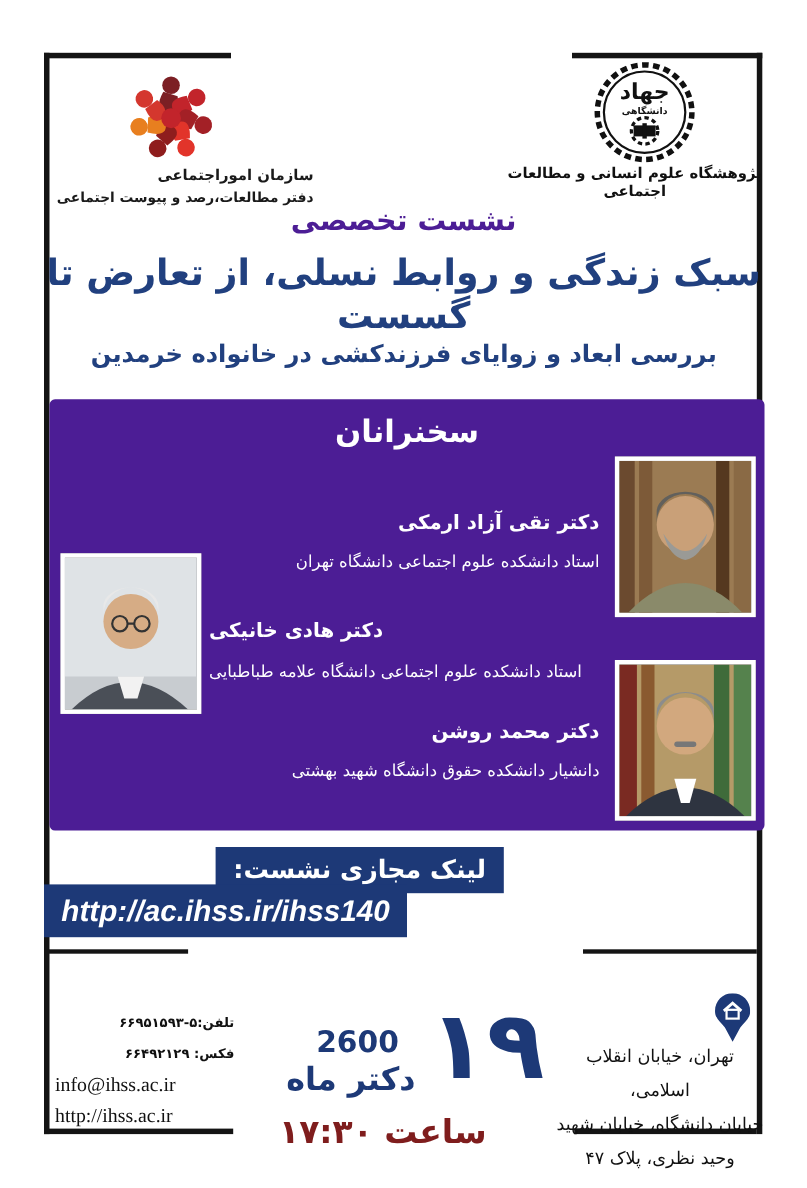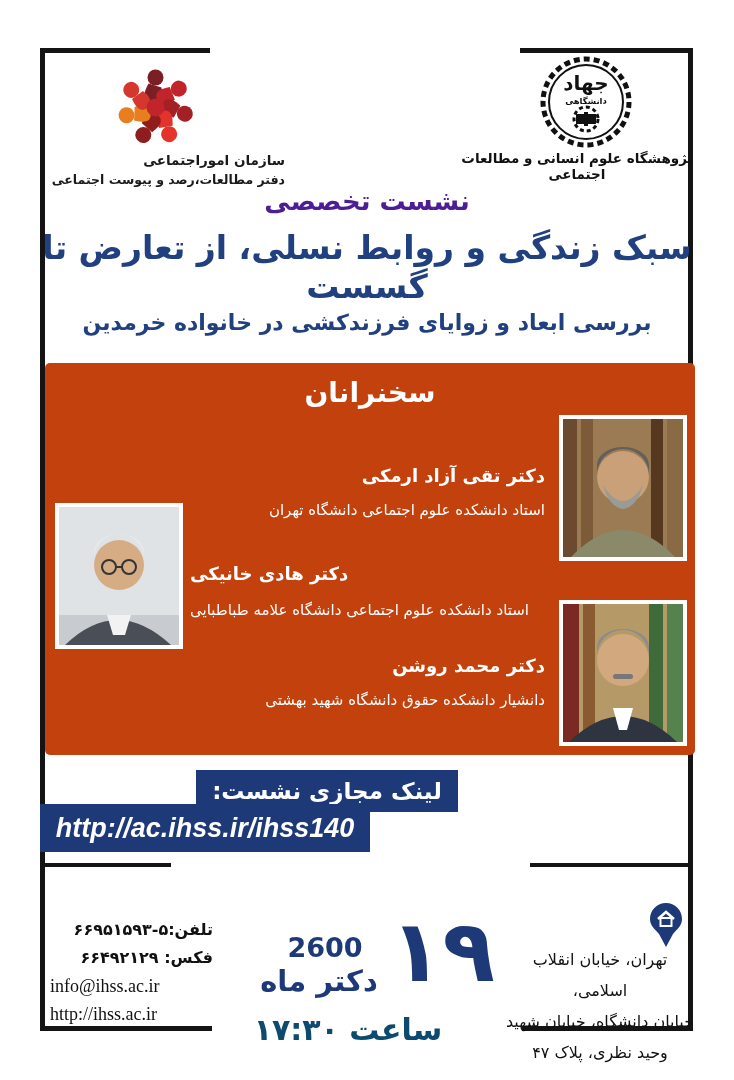--- a/index.html
+++ b/index.html
@@ -16,46 +16,46 @@
                   color:#111;font-size:13.5px;font-weight:bold;}
   
   .kicker{position:absolute;left:0;top:186px;width:100%;text-align:center;color:#4c1d95;
           font-size:26px;font-weight:bold;}
   .title{position:absolute;left:12px;top:228px;width:710px;text-align:center;color:#21407f;
          font-size:33px;font-weight:bold;letter-spacing:-0.5px;}
   .subtitle{position:absolute;left:20px;top:310px;width:694px;text-align:center;color:#21407f;
             font-size:22px;font-weight:bold;}
   
   .speakers-box{position:absolute;left:45px;top:363px;width:650px;height:392px;
-                background:#c2410c;border-radius:5px;}
+                background:#4c1d95;border-radius:5px;}
   .speakers-heading{position:absolute;left:0;top:13px;width:100%;text-align:center;color:#ffffff;
                     font-size:28px;font-weight:bold;}
   .photo{position:absolute;width:120px;height:138px;border:4px solid #ffffff;overflow:hidden;background:#888;}
   .photo svg{display:block;}
   .sp-name{position:absolute;color:#ffffff;font-size:18px;font-weight:bold;white-space:nowrap;}
   .sp-aff{position:absolute;color:#ffffff;font-size:15px;white-space:nowrap;}
   
   .link-label-box{position:absolute;left:196px;top:770px;width:262px;height:42px;background:#1d3977;}
   .link-label-box span{display:block;width:100%;text-align:center;line-height:42px;color:#fff;
                        font-size:23px;font-weight:bold;}
   .link-url-box{position:absolute;left:40px;top:804px;width:330px;height:48px;background:#1d3977;}
   .link-url-box span{display:block;width:100%;text-align:center;line-height:48px;color:#fff;
                      font-size:27px;font-weight:bold;font-style:italic;
                      font-family:"Liberation Sans",sans-serif;}
   
   .contact{position:absolute;left:50px;top:916px;width:163px;color:#111;}
-  .contact .fa-line{direction:rtl;text-align:right;font-size:16px;font-weight:bold;line-height:28px;}
+  .contact .fa-line{direction:rtl;text-align:right;font-size:12px;font-weight:bold;line-height:28px;}
   .contact .en-line{text-align:left;font-size:18px;line-height:28px;
                     font-family:"Liberation Serif",serif;}
   .date-day{position:absolute;left:390px;top:908px;color:#1d3977;font-size:86px;font-weight:bold;line-height:1;}
   .date-year{position:absolute;left:260px;top:932px;width:130px;text-align:center;color:#1d3977;
              font-size:27px;font-weight:bold;}
   .date-month{position:absolute;left:248px;top:964px;width:142px;text-align:center;color:#1d3977;
               font-size:29px;font-weight:bold;}
-  .date-time{position:absolute;left:248px;top:1012px;width:200px;text-align:center;color:#0c4a6e;
+  .date-time{position:absolute;left:248px;top:1012px;width:200px;text-align:center;color:#7f1d1d;
              font-size:30px;font-weight:bold;}
   .address{position:absolute;left:505px;top:944px;width:190px;text-align:center;color:#111;
            direction:rtl;font-size:16px;line-height:31px;}
   .rtl{direction:rtl;}
 </style>
 </head>
 <body>
 
 <div class="poster">
 

